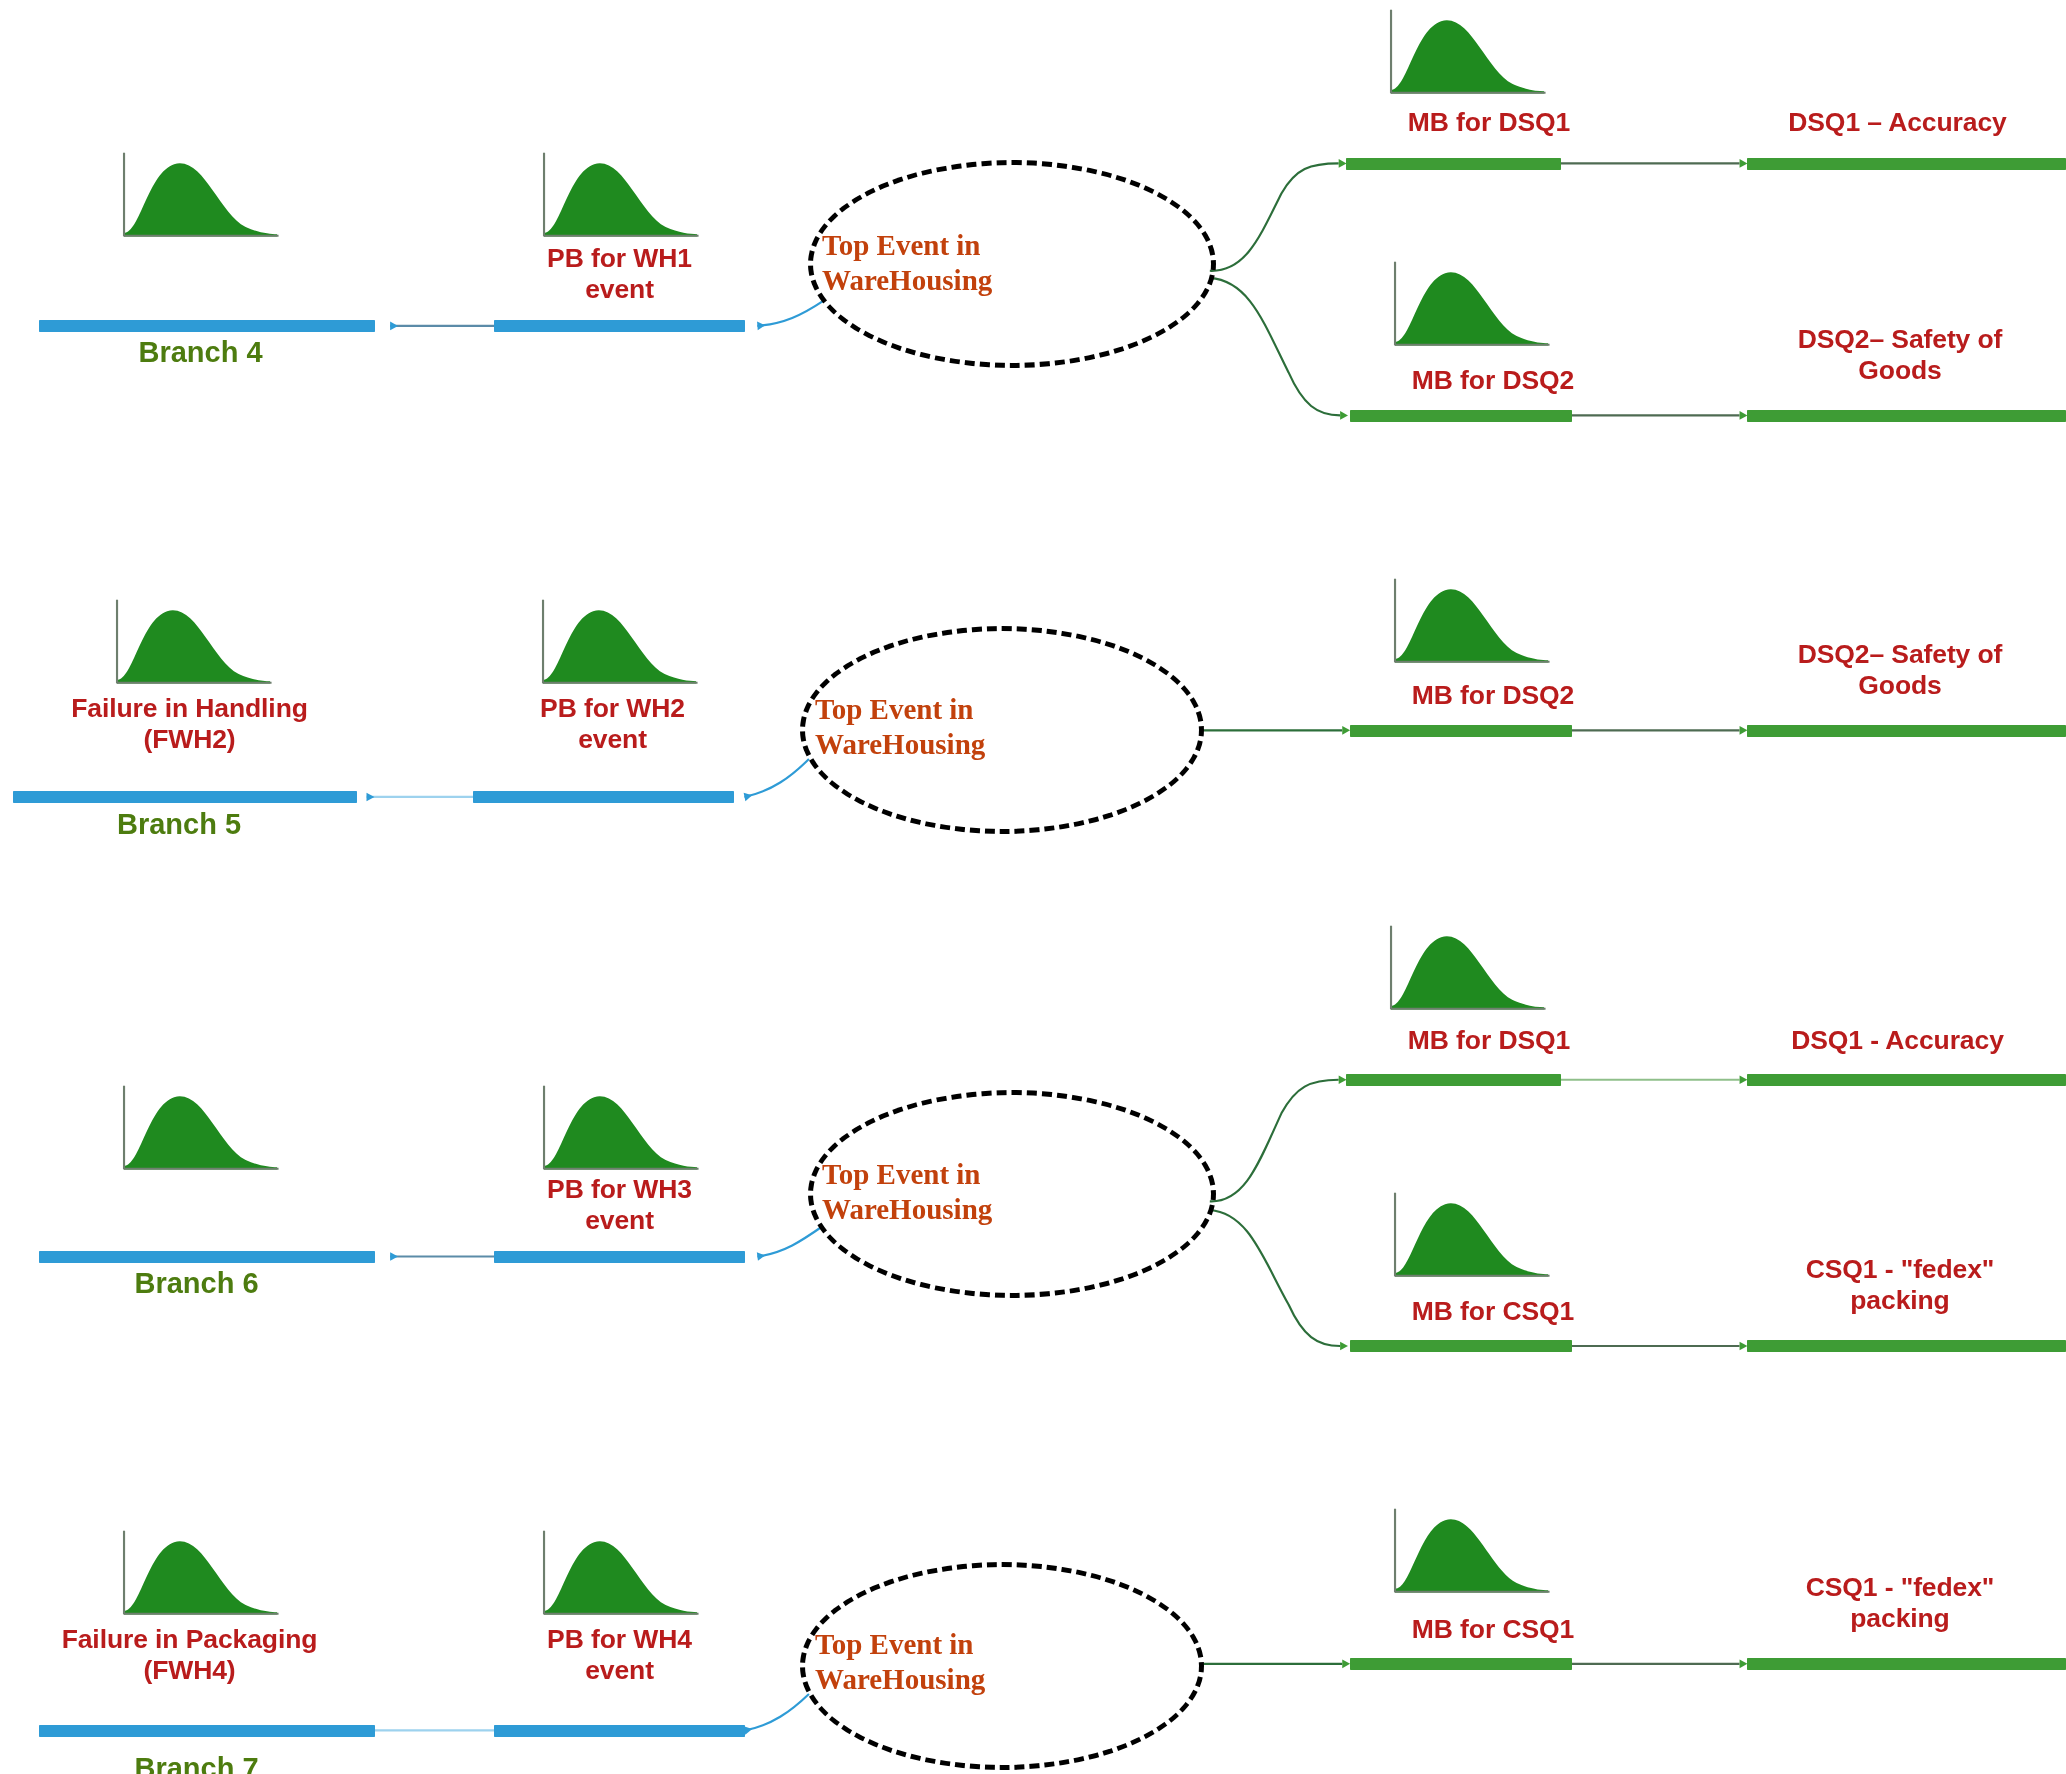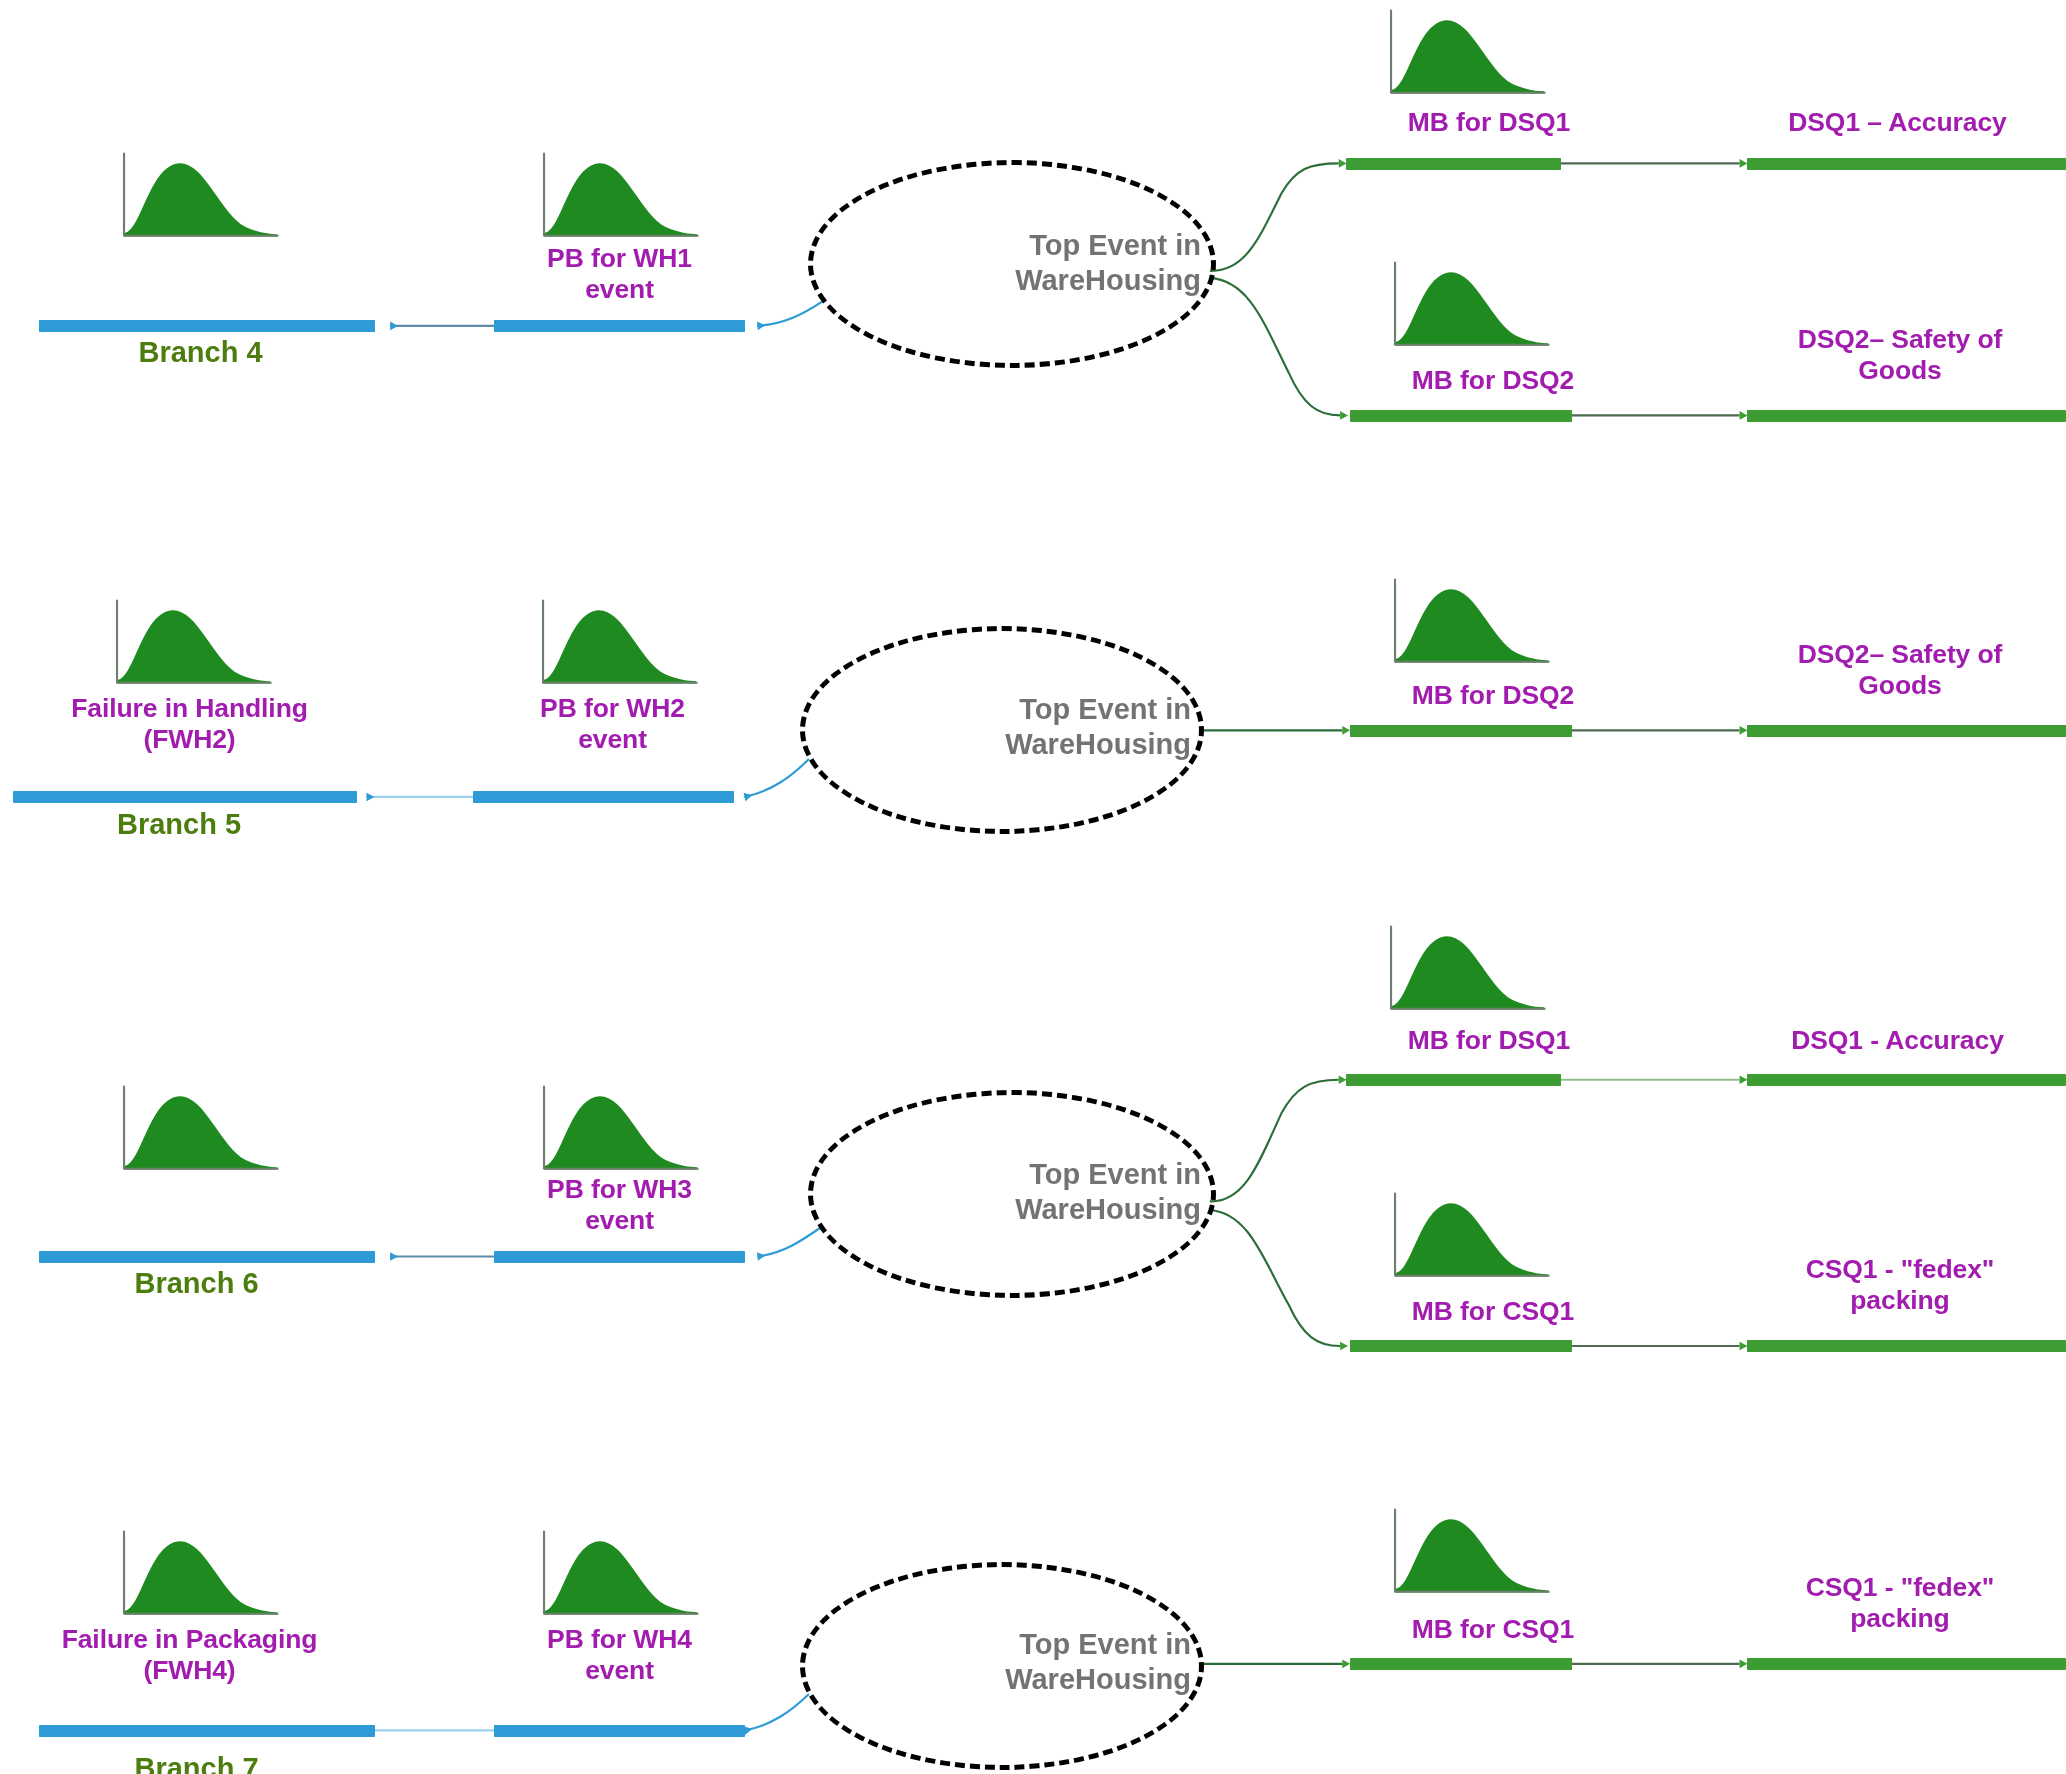--- a/index.html
+++ b/index.html
@@ -5,45 +5,46 @@
   html,body{margin:0;padding:0;background:#ffffff;}
   body{
     font-family:"Liberation Sans", sans-serif;
     width:2066px;height:1775px;position:relative;overflow:hidden;
   }
   #stage{position:absolute;left:0;top:0;width:2066px;height:1775px;}
 
   
   .lbl{
     position:absolute;
-    color:#a21caf;
+    color:#b91c1c;
     font-weight:bold;
     font-size:26.5px;
     line-height:1.18;
     text-align:center;
     white-space:nowrap;
     letter-spacing:-0.1px;
   }
   .lbl.wrap{white-space:normal;}
   .branch{
     position:absolute;
     color:#4d7c0f;
     font-weight:bold;
     font-size:29px;
     text-align:center;
     white-space:nowrap;
   }
   .ellipse-text{
     position:absolute;
-    color:#737373;
+    color:#c2410c;
     font-weight:bold;
     font-size:29px;
     line-height:1.22;
-    text-align:right;
+    text-align:left;
     white-space:nowrap;
+    font-family:Liberation Serif, serif;
   }
 
   
   .bar{position:absolute;height:12px;border-radius:0.7px;}
   .bar.blue{background:#2E9BD6;}
   .bar.green{background:#3E9C35;}
 
   
   .dist{position:absolute;}
   .dist svg{display:block;}

